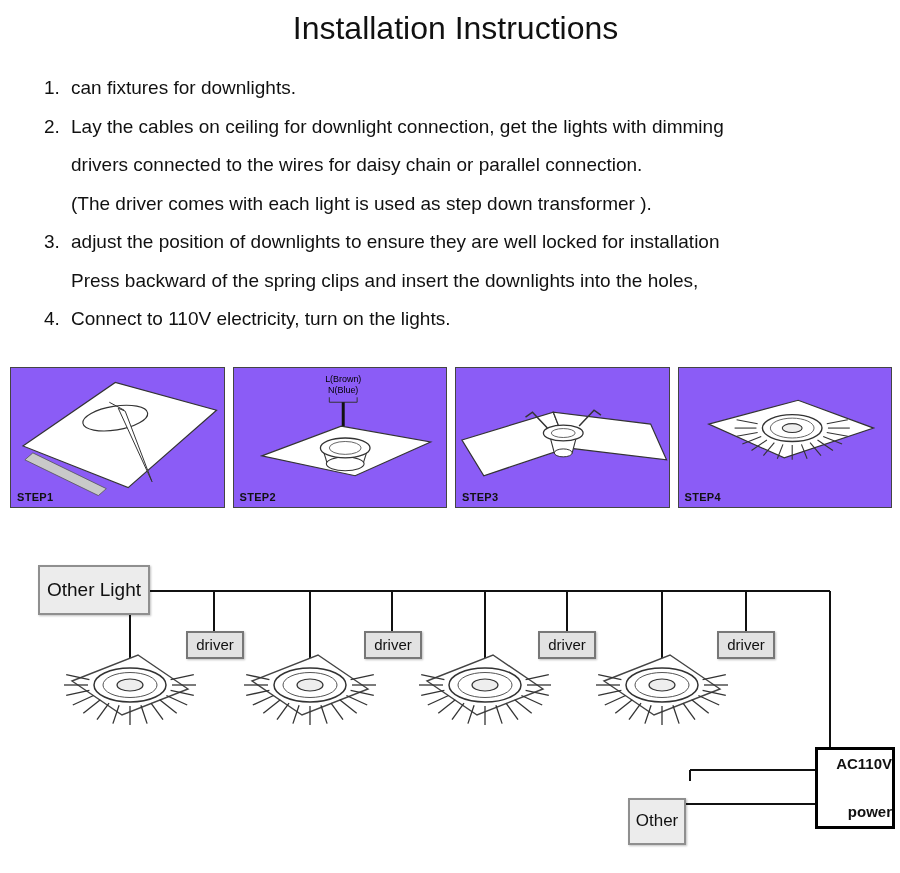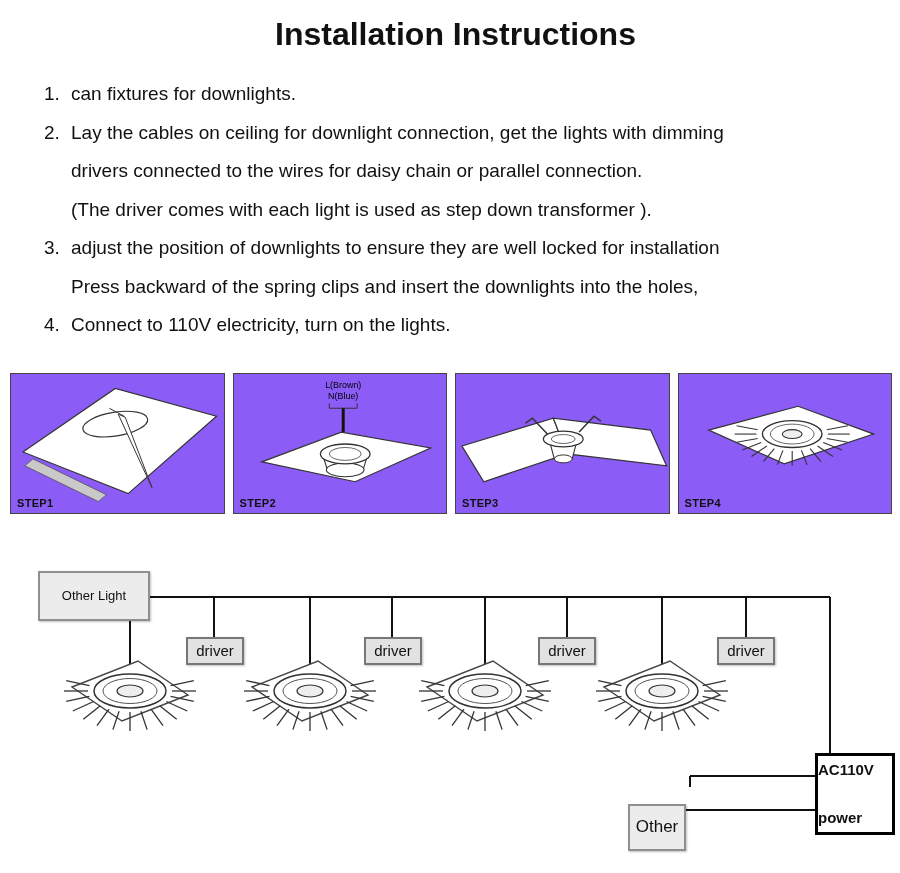--- a/index.html
+++ b/index.html
@@ -1,37 +1,37 @@
 <!DOCTYPE html>
 <html><head>
 <meta charset="utf-8">
 <style>
   html,body{margin:0;padding:0;background:#fff;}
   body{width:900px;height:873px;overflow:hidden;font-family:"Liberation Sans",sans-serif;color:#111;}
-  .title{text-align:center;font-size:32px;font-weight:bold;margin:16px 0 22px 0;color:#111;padding-left:11px;}
+  .title{text-align:center;font-size:32px;font-weight:normal;margin:10px 0 22px 0;color:#111;padding-left:11px;}
   .instructions{margin:0 20px 0 44px;font-size:19px;line-height:38.5px;}
   .instr{display:flex;}
   .num{width:27px;flex-shrink:0;}
   .lines{flex:1;}
   .line{display:block;white-space:nowrap;}
   .steps-row{display:flex;gap:8px;margin:28px 8px 0 10px;}
   .step-box{flex:1;height:139px;border:1px solid #444;position:relative;background:#8b5cf6;}
   .step-box svg{display:block;width:100%;height:100%;}
   .step-label{position:absolute;left:6px;bottom:4px;font-size:11px;font-weight:bold;letter-spacing:.3px;}
   svg text{font-family:"Liberation Sans",sans-serif;fill:#000;}
   .wiring{position:relative;width:900px;height:313px;margin-top:15px;}
   .wiring > svg{position:absolute;left:0;top:0;}
   .wbox{position:absolute;display:flex;align-items:center;justify-content:center;
         background:#ececec;border:2px solid #8f8f8f;box-shadow:1px 1px 2px rgba(0,0,0,.25);box-sizing:border-box;}
-  .other-light{left:38px;top:42px;width:112px;height:50px;font-size:13px;}
+  .other-light{left:38px;top:42px;width:112px;height:50px;font-size:19px;}
   .driver{width:58px;height:28px;font-size:15px;background:#e2e2e2;border:2px solid #777;top:108px;}
   .d1{left:186px;} .d2{left:364px;} .d3{left:538px;} .d4{left:717px;}
   .other{left:628px;top:275px;width:58px;height:47px;font-size:17px;}
   .power{position:absolute;left:815px;top:224px;width:80px;height:82px;border:3px solid #000;background:#fff;
-         display:flex;flex-direction:column;justify-content:space-around;align-items:flex-start;
+         display:flex;flex-direction:column;justify-content:space-around;align-items:flex-end;
          font-size:15px;font-weight:bold;box-sizing:border-box;gap:20px;}
 </style>
 </head>
 <body>
 
 <div class="page">
 
   <h1 class="title">Installation Instructions</h1>
 
   <div class="instructions">

